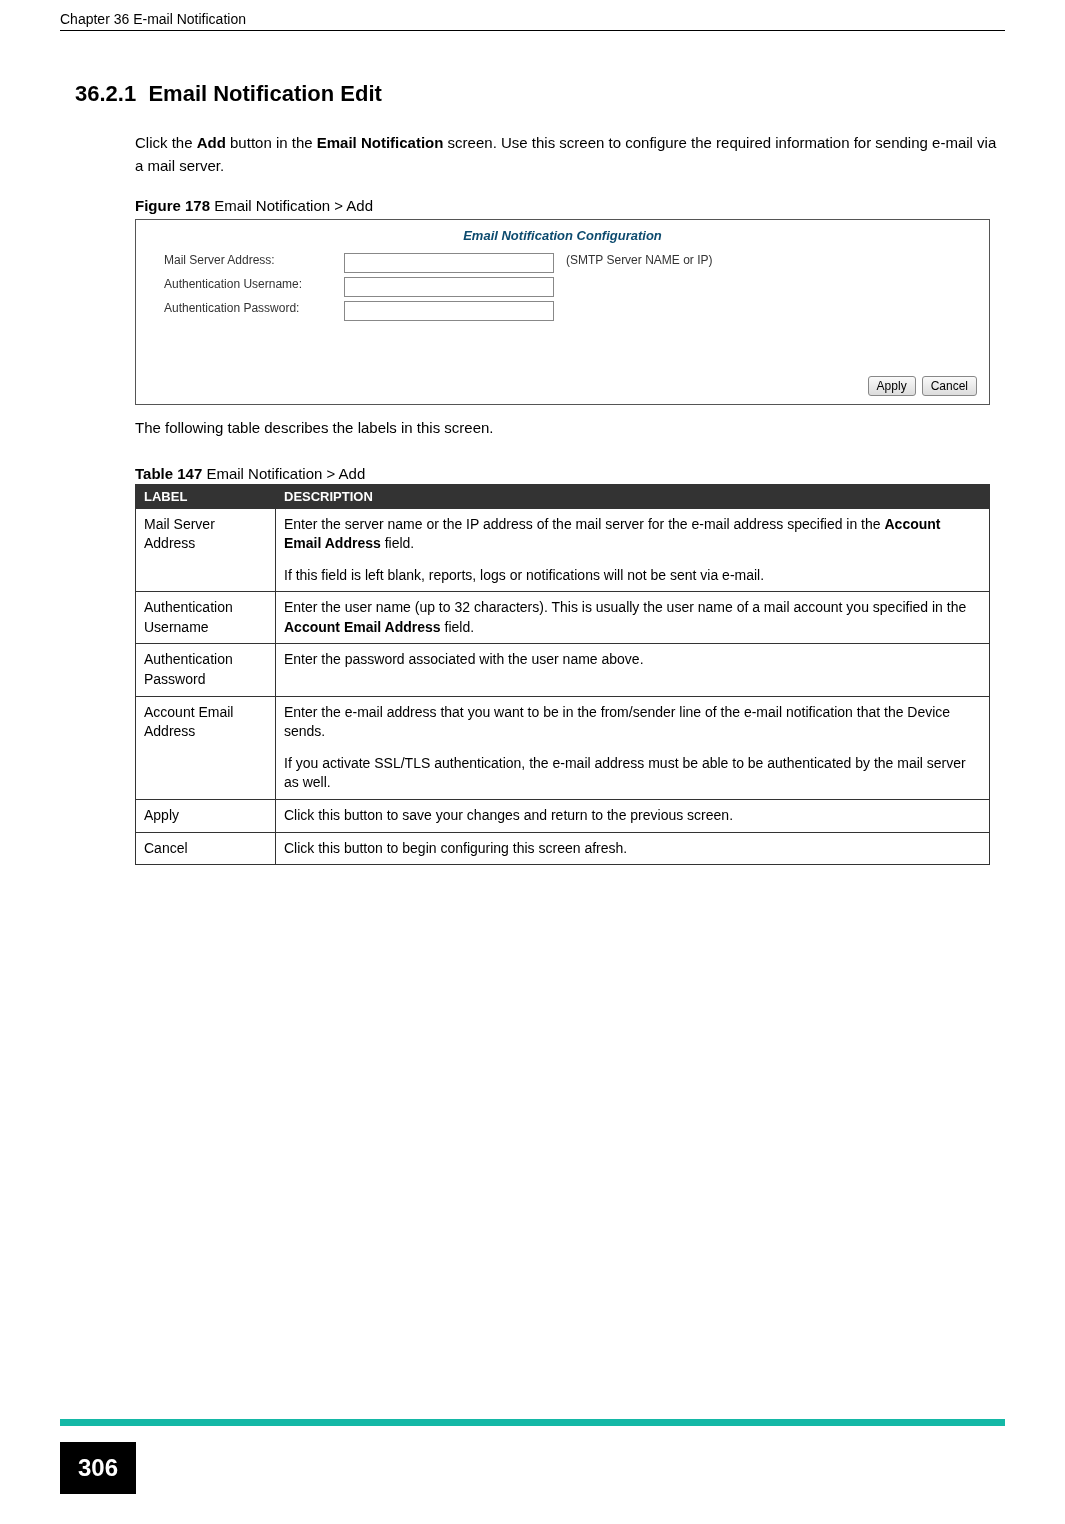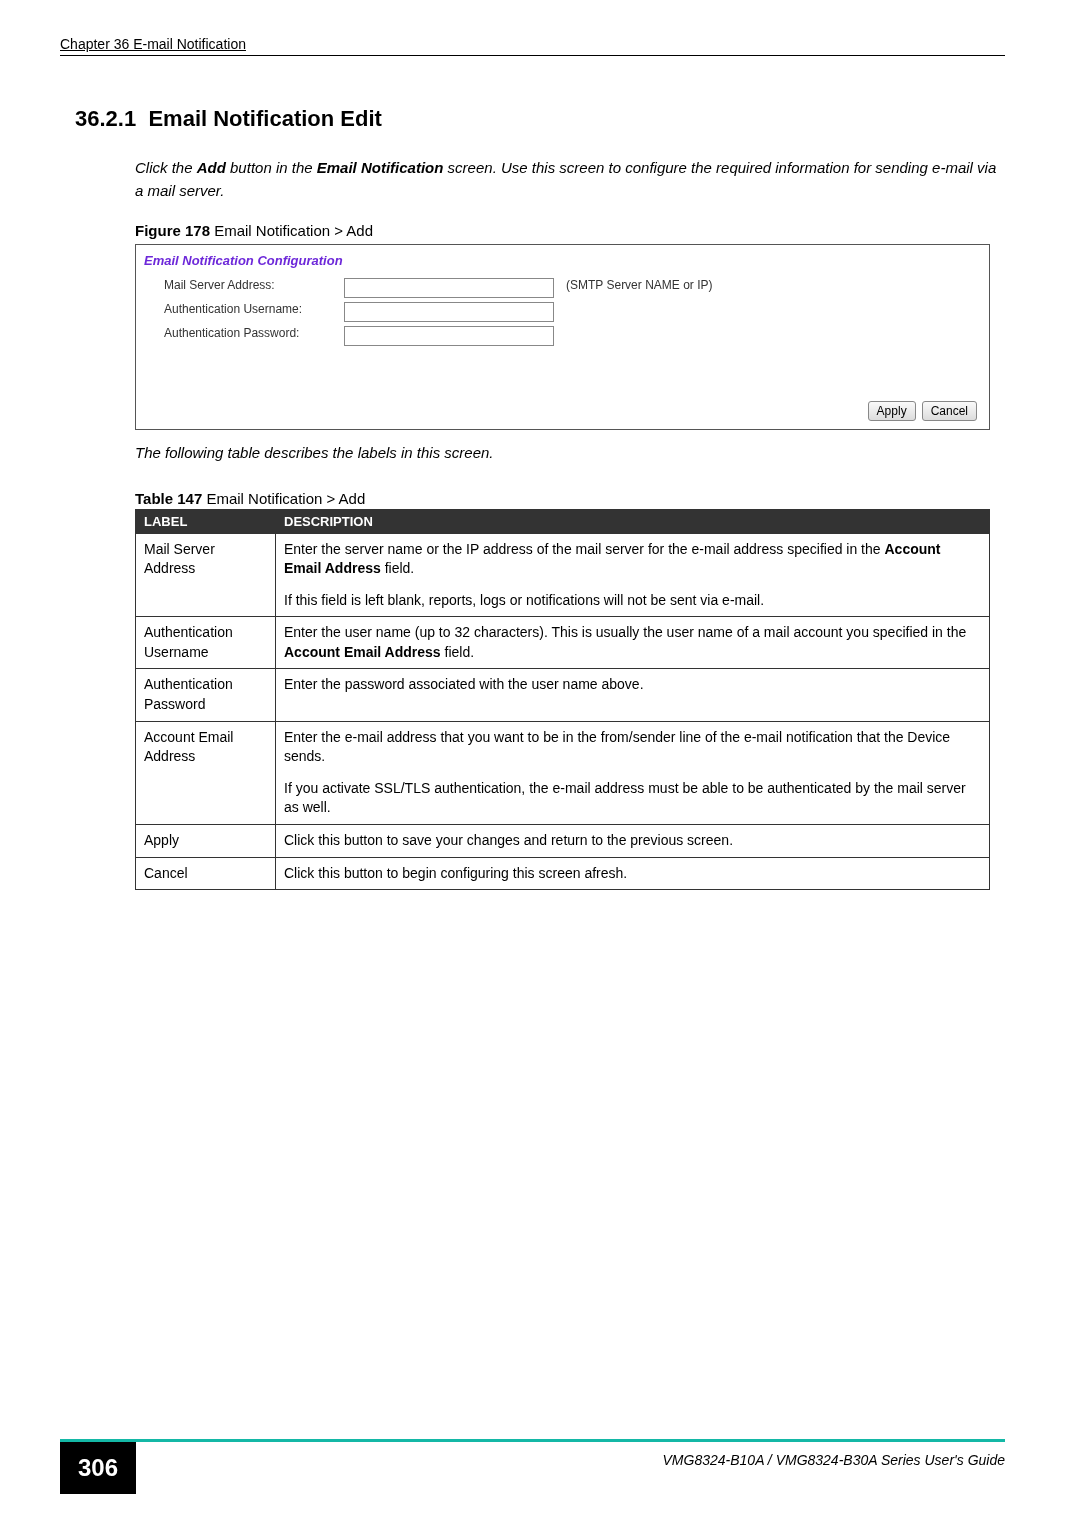--- a/index.html
+++ b/index.html
@@ -10,41 +10,39 @@
     body {
       font-family: Arial, Helvetica, sans-serif;
       background: #fff;
       color: #000;
       width: 1065px;
       height: 1524px;
       position: relative;
       padding: 0 60px;
     }
     .header-area {
-      padding-top: 36px;
+      padding-top: 11px;
       display: flex;
       justify-content: space-between;
       border-bottom: 1px solid #000;
       padding-bottom: 3px;
       font-size: 14px;
-      text-decoration: underline;
     }
     .section-heading {
       font-size: 22px;
       font-weight: bold;
       margin-top: 50px;
       margin-bottom: 25px;
       margin-left: 15px;
     }
     .body-text {
       font-size: 15px;
       margin-left: 75px;
       margin-bottom: 20px;
       line-height: 1.5;
-      font-style: italic;
     }
     .body-text .bold {
       font-weight: bold;
     }
     .figure-label {
       font-size: 15px;
       margin-left: 75px;
       margin-bottom: 5px;
     }
     .figure-label .bold {
@@ -54,24 +52,25 @@
       margin-left: 75px;
       margin-right: 15px;
       border: 1px solid #555;
       padding: 8px;
       font-family: Verdana, Arial, sans-serif;
       font-size: 12px;
       background: #fff;
     }
     .figure-title {
       font-weight: bold;
-      color: #6d28d9;
+      color: #0c4a6e;
       font-style: italic;
       margin-bottom: 10px;
       font-size: 13px;
+      text-align: center;
     }
     .figure-row {
       display: flex;
       align-items: flex-start;
       margin-bottom: 4px;
       font-size: 12px;
     }
     .figure-row-label {
       width: 200px;
       padding-left: 20px;
@@ -145,24 +144,24 @@
       width: 140px;
     }
     .footer-area {
       position: absolute;
       bottom: 30px;
       left: 0;
       right: 0;
       padding: 0 60px;
     }
     .footer-line {
-      border-top: 3px solid #14b8a6;
+      border-top: 7px solid #14b8a6;
       display: flex;
       align-items: flex-end;
-      padding-top: 0;
+      padding-top: 16px;
     }
     .page-num-box {
       background: #000;
       color: #fff;
       font-size: 24px;
       font-weight: bold;
       padding: 12px 18px;
       margin-right: auto;
     }
     .footer-text {
@@ -268,16 +267,15 @@
       </td>
     </tr>
   </tbody>
 </table>
 
 <div class="footer-area">
   <div class="footer-line">
     <div class="footer-flex">
       <div class="page-num-box">306</div>
       <div style="flex:1"></div>
-      <div class="footer-text" style="padding-top:10px;">VMG8324-B10A / VMG8324-B30A Series User's Guide</div>
     </div>
   </div>
 </div>
 
 </body></html>

